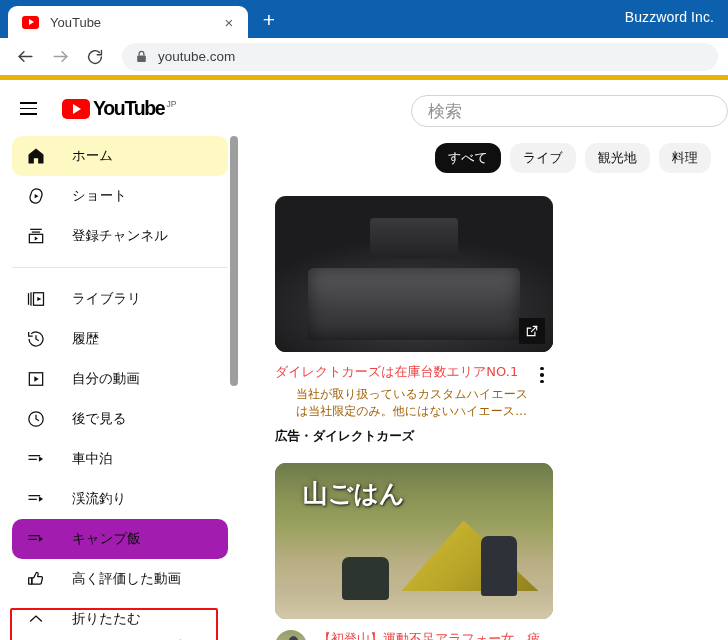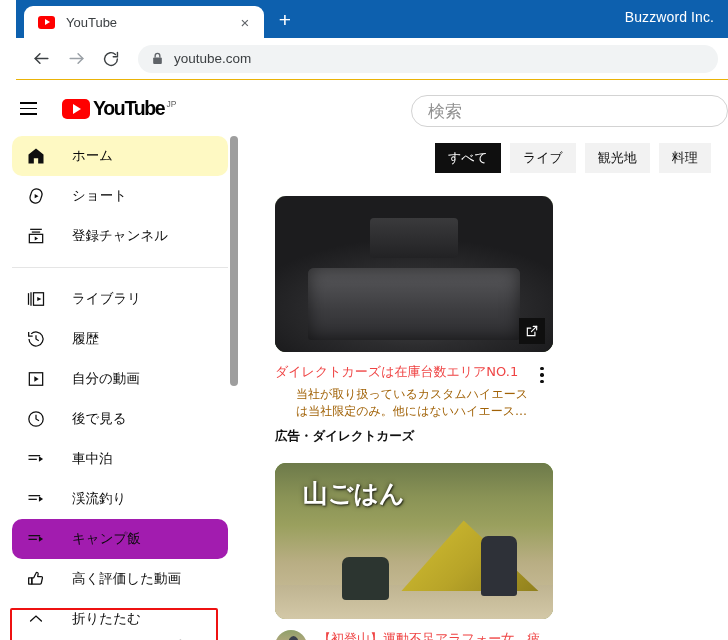--- a/index.html
+++ b/index.html
@@ -4,21 +4,21 @@
 <style>
   * { margin:0; padding:0; box-sizing:border-box; }
   html,body { width:728px; height:640px; overflow:hidden; }
   body {
     font-family:"Liberation Sans","DejaVu Sans",sans-serif;
     background:#ffffff;
     -webkit-font-smoothing:antialiased;
   }
 
   
-  #browser-window { width:728px; height:476px; position:relative;padding-left:16px; }
+  #browser-window { width:728px; height:476px; position:relative; }
 
   #titlebar {
     height:38px; background:#0d60ae; position:relative;
     display:flex; align-items:flex-end;
   }
   #tabstrip { display:flex; align-items:flex-end; height:38px; padding-left:8px; }
   .tab {
     height:32px; width:240px; background:#ffffff;
     border-radius:9px 9px 0 0; display:flex; align-items:center;
     padding:0 8px 0 14px; position:relative;
@@ -45,21 +45,21 @@
     justify-content:center; color:#ffffff; font-size:21px;
     font-weight:300; margin-left:6px; margin-bottom:3px;
   }
   #window-brand {
     position:absolute; right:14px; top:9px;
     color:#ffffff; font-size:14px; letter-spacing:.1px;margin-left:16px;
   }
 
   #toolbar {
     height:42px; background:#ffffff; display:flex; align-items:center;
-    padding:0 10px; border-bottom:1px solid #eab308;
+    padding:0 10px; border-bottom:5px solid #eab308;
   }
   .nav-btn {
     width:30px; height:30px; display:flex; align-items:center;
     justify-content:center; margin-right:5px; flex:0 0 auto;
   }
   #omnibox {
     flex:1; height:28px; background:#f1f3f4; border-radius:14px;
     display:flex; align-items:center; padding:0 14px; margin-left:7px;
   }
   #omnibox .lock { margin-right:11px; display:flex; align-items:center; }
@@ -141,21 +141,21 @@
     margin-left:146px;
   }
   #search-placeholder { font-size:17px; color:#909090;
     font-family:Liberation Sans, sans-serif; }
 
   #chiprow {
     display:flex; gap:9px; padding-left:170px; margin-top:8px;
     height:34px; align-items:center;
   }
   .chip {
-    height:30px; border-radius:0; background:#f2f2f2; color:#0f0f0f;
+    height:30px; border-radius:12px; background:#f2f2f2; color:#0f0f0f;
     display:flex; align-items:center; padding:0 13px; font-size:13px;
     white-space:nowrap; font-family:"DejaVu Sans","Liberation Sans",sans-serif;
   }
   .chip.active { background:#0f0f0f; color:#ffffff; }
 
   #grid {
     display:flex; flex-wrap:wrap; gap:18px 18px; margin-top:21px;
     padding-left:10px;
   }
   .card { width:278px; flex:0 0 278px; }

